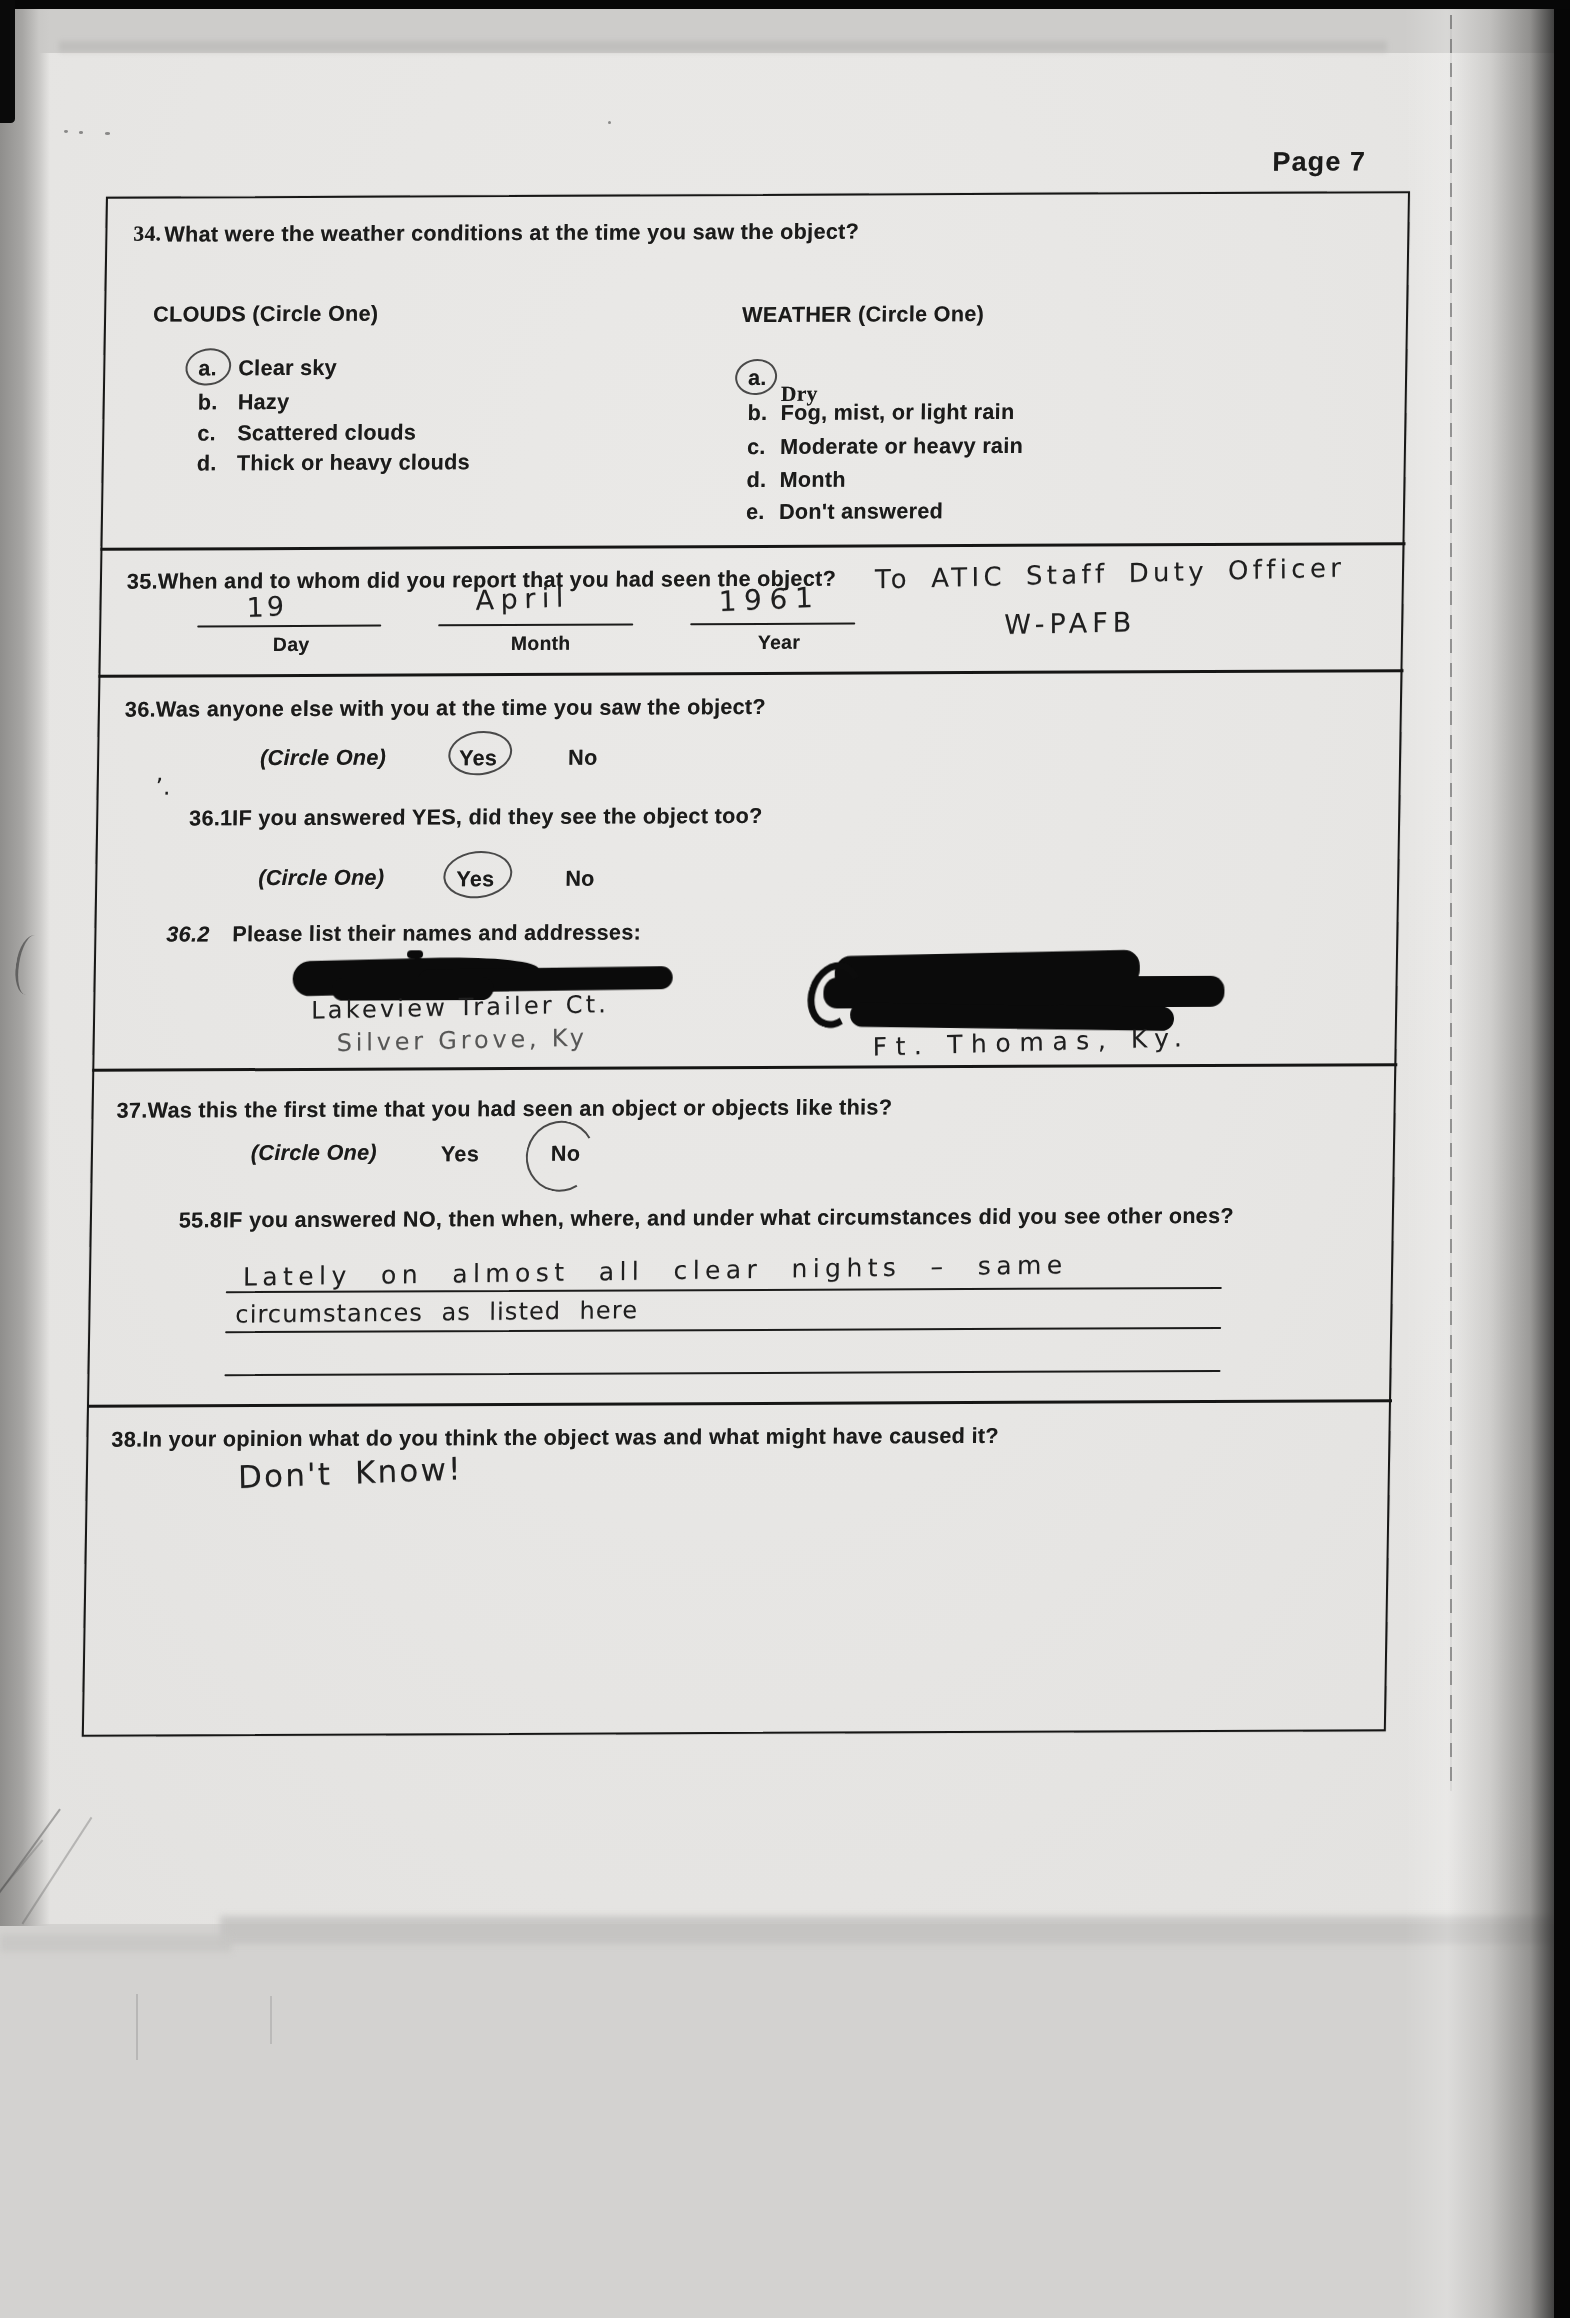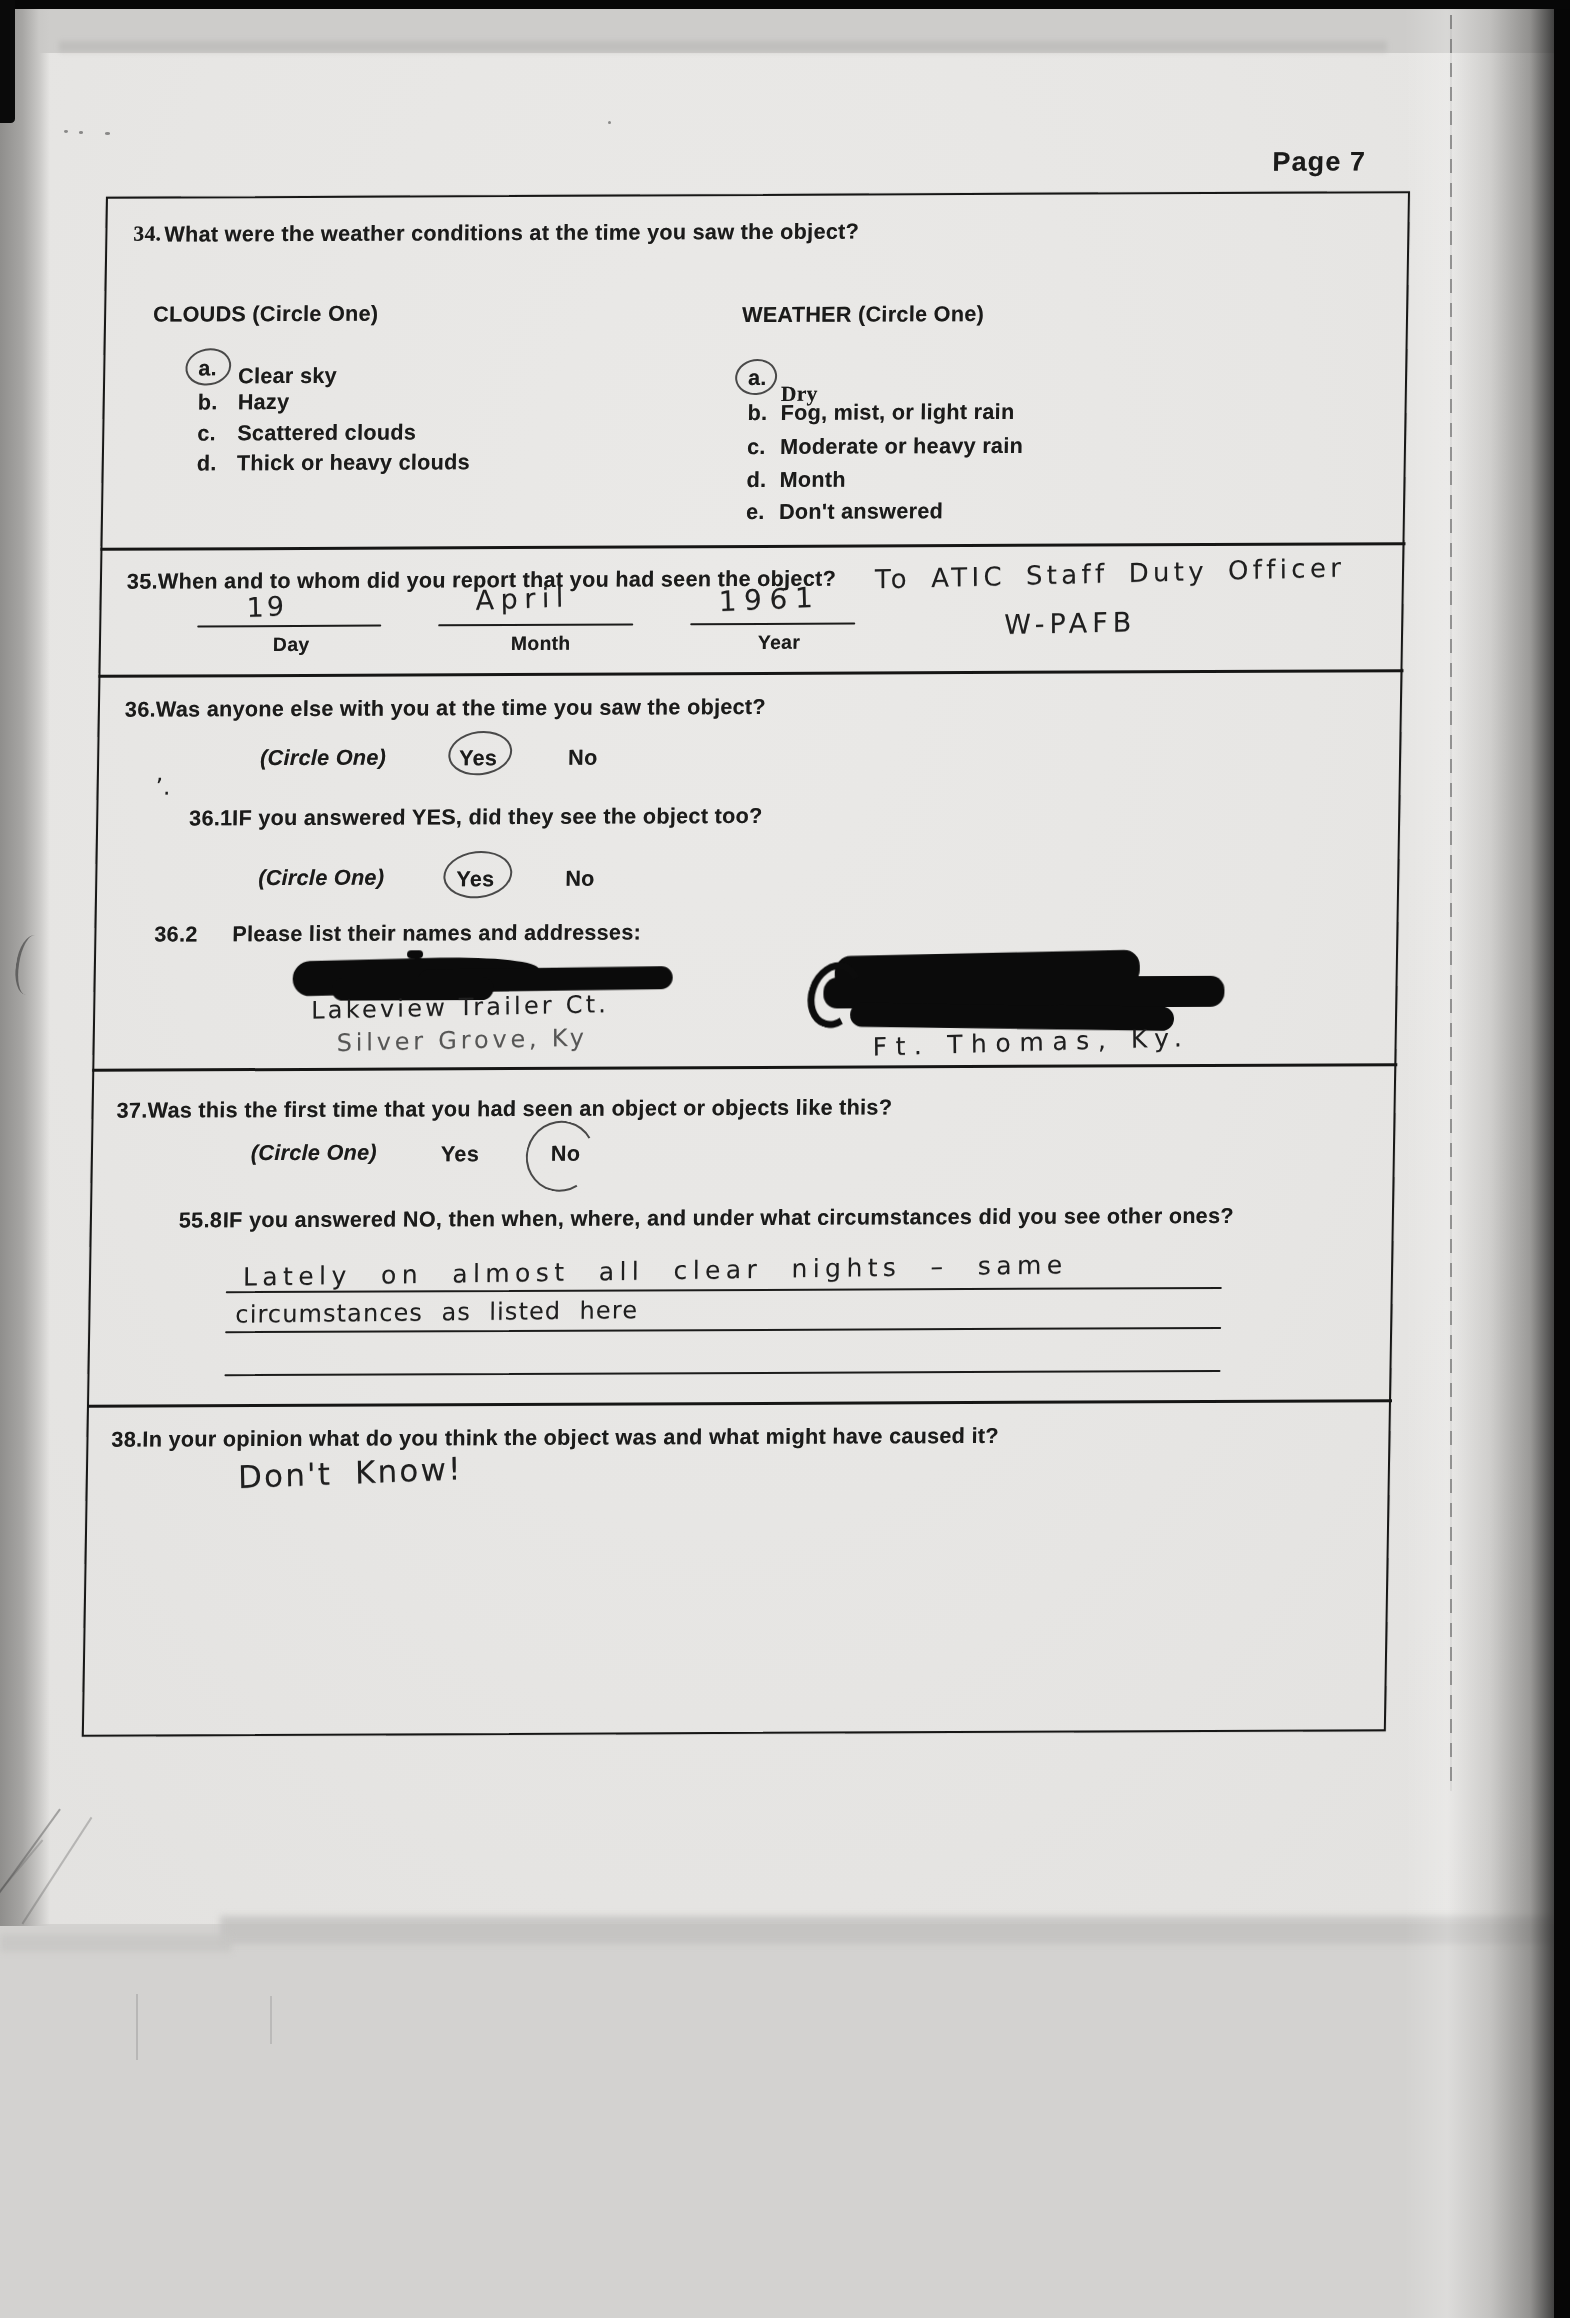--- a/index.html
+++ b/index.html
@@ -81,21 +81,21 @@
 
     <div>
       <span class="abs t" style="left:134px;top:219px;font-family:Liberation Serif, serif;">34.</span>
       <span class="abs t" style="left:165px;top:219px;">What were the weather conditions at the time you saw the object?</span>
 
       <span class="abs t" style="left:155px;top:299px;">CLOUDS (Circle One)</span>
       <span class="abs t" style="left:744px;top:302px;">WEATHER (Circle One)</span>
 
       <div class="pen" style="left:188px;top:346px;width:42px;height:33px;transform:rotate(-10deg);"></div>
       <span class="abs t" style="left:201px;top:353px;">a.</span>
-      <span class="abs t" style="left:241px;top:353px;margin-top:8px;">Clear sky</span>
+      <span class="abs t" style="left:241px;top:353px;">Clear sky</span>
       <span class="abs t" style="left:201px;top:387px;">b.</span>
       <span class="abs t" style="left:241px;top:387px;">Hazy</span>
       <span class="abs t" style="left:201px;top:418px;">c.</span>
       <span class="abs t" style="left:241px;top:418px;">Scattered clouds</span>
       <span class="abs t" style="left:201px;top:448px;">d.</span>
       <span class="abs t" style="left:241px;top:448px;">Thick or heavy clouds</span>
 
       <div class="pen" style="left:738px;top:359px;width:38px;height:32px;transform:rotate(-8deg);"></div>
       <span class="abs t" style="left:751px;top:365px;">a.</span>
       <span class="abs t" style="left:784px;top:382px;font-family:Liberation Serif, serif;">Dry</span>
@@ -141,21 +141,21 @@
       <span class="abs hw" style="left:165px;top:771px;font-size:23px;">’.</span>
 
       <span class="abs t" style="left:199px;top:803px;">36.1</span>
       <span class="abs t" style="left:242px;top:803px;">IF you answered YES, did they see the object too?</span>
 
       <span class="abs t it" style="left:269px;top:863px;">(Circle One)</span>
       <div class="pen" style="left:454px;top:850px;width:65px;height:43px;transform:rotate(-6deg);"></div>
       <span class="abs t" style="left:467px;top:865px;">Yes</span>
       <span class="abs t" style="left:576px;top:865px;">No</span>
 
-      <span class="abs t" style="left:166px;top:919px;">36.2</span>
+      <span class="abs t" style="left:178px;top:919px;font-style:italic;">36.2</span>
       <span class="abs t" style="left:244px;top:919px;">Please list their names and addresses:</span>
 
       <div class="abs" style="left:305px;top:953px;width:389px;height:54px;filter:blur(0.5px);">
         <div class="redact-piece" style="left:0;top:4.3px;width:246px;height:35px;border-radius:17.3px 40% 40% 17.3px;transform:rotate(-1.2deg);"></div>
         <div class="redact-piece" style="left:125px;top:14px;width:255px;height:23px;border-radius:12px;transform:rotate(-.6deg);"></div>
         <div class="redact-piece" style="left:39px;top:23px;width:162px;height:23px;border-radius:13px;"></div>
         <div class="redact-piece" style="left:114px;top:-4.3px;width:16px;height:8.6px;border-radius:4.3px;"></div>
       </div>
       <span class="abs hw" style="left:324px;top:992px;font-size:24px;letter-spacing:3.2px;transform:rotate(-1deg);">Lakeview Trailer Ct.</span>
       <span class="abs hw" style="left:350px;top:1025px;font-size:24px;letter-spacing:3.8px;opacity:.72;transform:rotate(-1deg);">Silver Grove, Ky</span>

